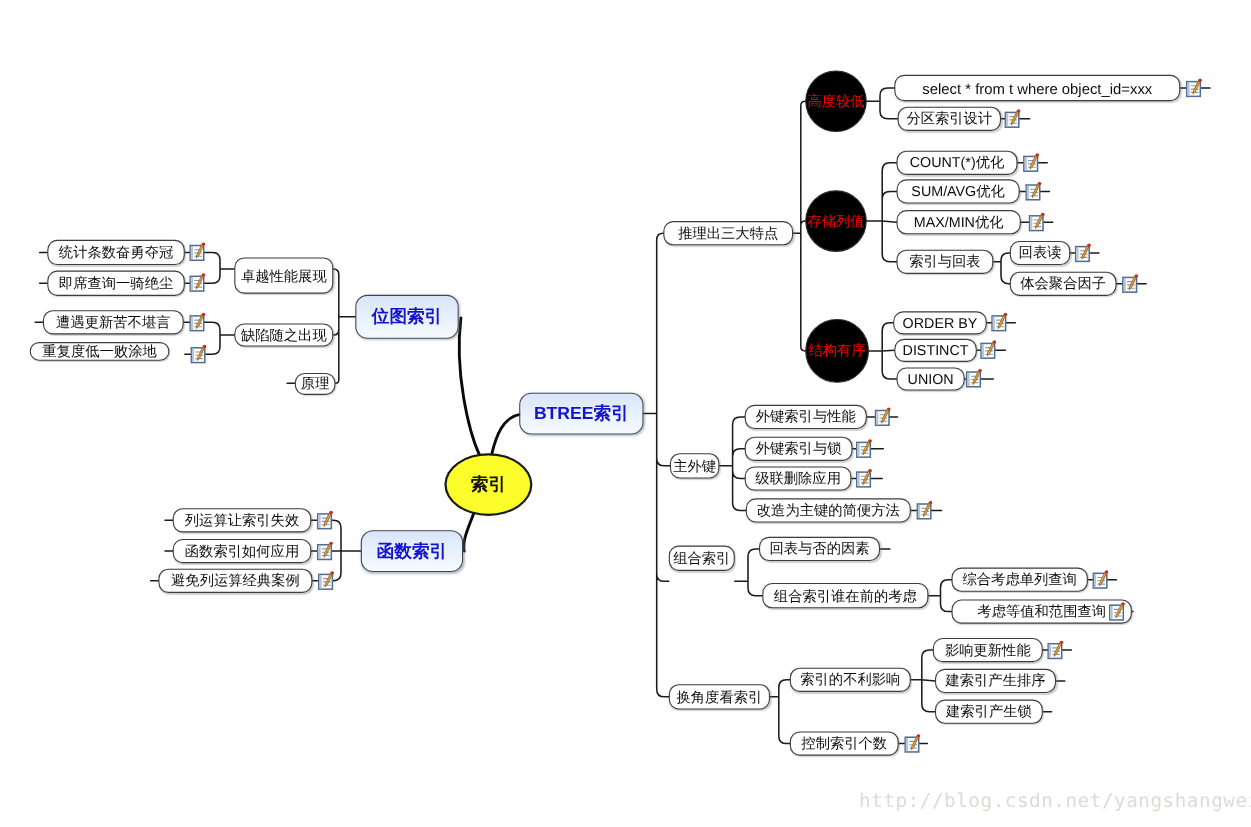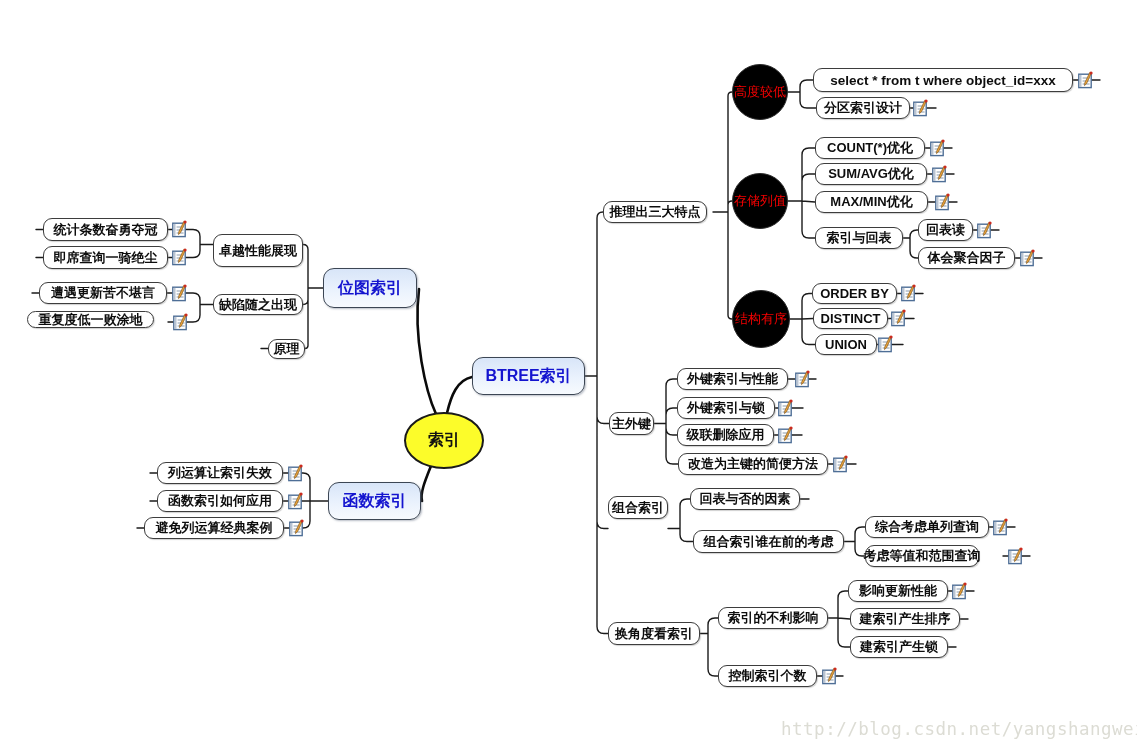--- a/index.html
+++ b/index.html
@@ -3,21 +3,21 @@
 <meta charset="utf-8">
 <style>
   html,body{margin:0;padding:0;}
   body{width:1137px;height:752px;position:relative;background:#ffffff;overflow:hidden;
        font-family:"Liberation Sans","DejaVu Sans",sans-serif;}
   #stage{position:absolute;left:0;top:0;width:1137px;height:752px;}
   #wires{position:absolute;left:0;top:0;z-index:0;}
   .nd{position:absolute;z-index:2;display:flex;align-items:center;justify-content:center;
       white-space:nowrap;box-sizing:border-box;}
   .leaf{background:#ffffff;border:1.7px solid #3d3d3d;border-radius:9px;
-        font-weight:bold;font-size:13px;color:#0d0d0d;box-shadow:1px 1px 1px rgba(120,120,120,.35);}
+        font-weight:normal;font-size:13px;color:#0d0d0d;box-shadow:1px 1px 1px rgba(120,120,120,.35);}
   .topic{background:linear-gradient(180deg,#d8e5f8 0%,#eaf2fd 55%,#f7fafe 100%);
          border:1.8px solid #3c4654;border-radius:11px;font-weight:bold;font-size:16px;
          color:#1414cf;box-shadow:1px 1px 2px rgba(100,110,130,.45);}
   .root{background:#fcfc2a;border:2px solid #1a1a1a;border-radius:50%;
         font-weight:bold;font-size:16px;color:#111;}
   .circ{background:#000000;border:1.5px solid #2b2b2b;border-radius:50%;
         font-weight:normal;font-size:13px;color:#f50000;overflow:visible;text-align:center;}
   .note{position:absolute;z-index:3;width:16px;height:18px;}
   #watermark{position:absolute;z-index:4;left:781px;top:719px;
              font-family:"DejaVu Sans Mono","Liberation Mono",monospace;
@@ -60,21 +60,21 @@
   <div class="nd leaf" style="left:43px;top:246px;width:125px;height:23px">即席查询一骑绝尘</div>
   <div class="nd leaf" style="left:213px;top:294px;width:90px;height:21px">缺陷随之出现</div>
   <div class="nd leaf" style="left:39px;top:282px;width:128px;height:22px">遭遇更新苦不堪言</div>
   <div class="nd leaf" style="left:27px;top:311px;width:127px;height:17px">重复度低一败涂地</div>
   <div class="nd leaf" style="left:268px;top:339px;width:37px;height:20px">原理</div>
 
   <div class="nd leaf" style="left:157px;top:462px;width:126px;height:22px">列运算让索引失效</div>
   <div class="nd leaf" style="left:157px;top:490px;width:126px;height:22px">函数索引如何应用</div>
   <div class="nd leaf" style="left:144px;top:517px;width:140px;height:22px">避免列运算经典案例</div>
 
-  <div class="nd leaf" style="left:603px;top:201px;width:104px;height:22px">推理出三大特点</div>
+  <div class="nd leaf" style="left:603px;top:201px;width:118px;height:22px">推理出三大特点</div>
   <div class="nd leaf" style="left:609px;top:412px;width:45px;height:23px">主外键</div>
   <div class="nd leaf" style="left:608px;top:496px;width:60px;height:23px">组合索引</div>
   <div class="nd leaf" style="left:608px;top:622px;width:92px;height:23px">换角度看索引</div>
 
   <div class="nd circ" style="left:732px;top:64px;width:56px;height:56px">高度较低</div>
   <div class="nd circ" style="left:732px;top:173px;width:56px;height:56px">存储列值</div>
   <div class="nd circ" style="left:732px;top:290px;width:58px;height:58px">结构有序</div>
 
   <div class="nd leaf" style="left:813px;top:68px;width:260px;height:24px;font-size:13.5px">select * from t where object_id=xxx</div>
   <div class="nd leaf" style="left:816px;top:97px;width:94px;height:22px">分区索引设计</div>
@@ -91,21 +91,21 @@
   <div class="nd leaf" style="left:815px;top:334px;width:62px;height:21px">UNION</div>
 
   <div class="nd leaf" style="left:677px;top:368px;width:111px;height:22px">外键索引与性能</div>
   <div class="nd leaf" style="left:677px;top:397px;width:98px;height:22px">外键索引与锁</div>
   <div class="nd leaf" style="left:677px;top:424px;width:97px;height:22px">级联删除应用</div>
   <div class="nd leaf" style="left:678px;top:453px;width:150px;height:22px">改造为主键的简便方法</div>
 
   <div class="nd leaf" style="left:690px;top:488px;width:110px;height:22px">回表与否的因素</div>
   <div class="nd leaf" style="left:693px;top:530px;width:151px;height:23px">组合索引谁在前的考虑</div>
   <div class="nd leaf" style="left:865px;top:516px;width:124px;height:22px">综合考虑单列查询</div>
-  <div class="nd leaf" style="left:865px;top:545px;width:114px;height:22px">考虑等值和范围查询</div>
+  <div class="nd leaf" style="left:865px;top:545px;width:164px;height:22px">考虑等值和范围查询</div>
 
   <div class="nd leaf" style="left:718px;top:607px;width:110px;height:22px">索引的不利影响</div>
   <div class="nd leaf" style="left:848px;top:580px;width:100px;height:22px">影响更新性能</div>
   <div class="nd leaf" style="left:850px;top:608px;width:110px;height:22px">建索引产生排序</div>
   <div class="nd leaf" style="left:850px;top:636px;width:98px;height:22px">建索引产生锁</div>
   <div class="nd leaf" style="left:718px;top:665px;width:99px;height:22px">控制索引个数</div>
 
   <svg class="note" style="left:172px;top:220px">
       <use href="#ic-note"></use>
     </svg>

